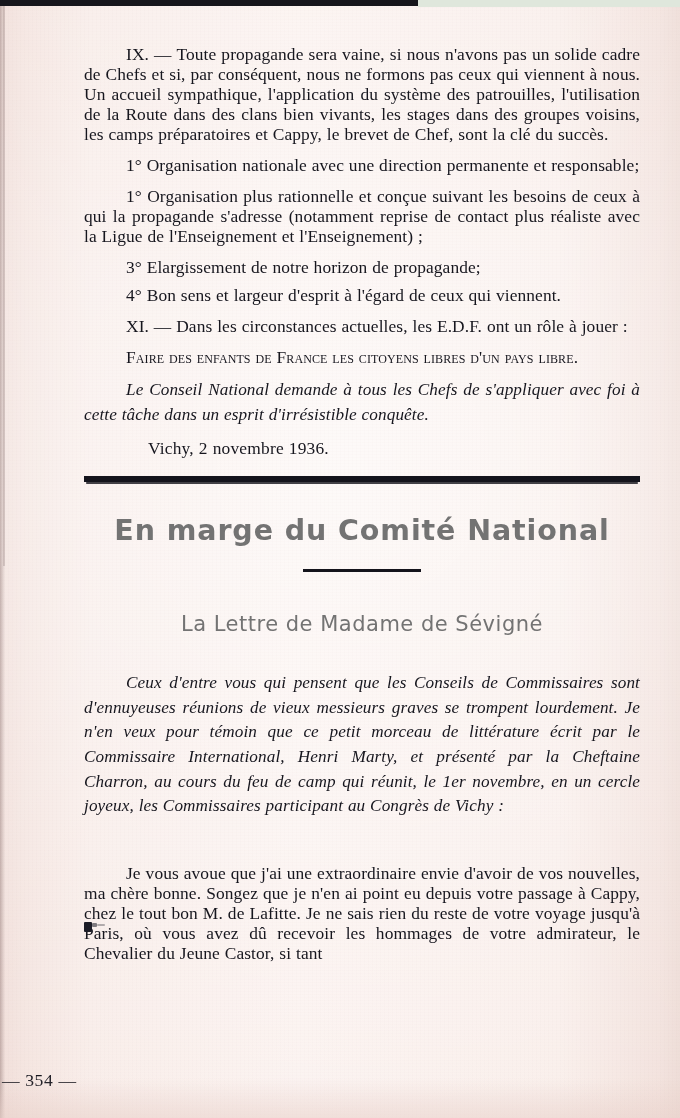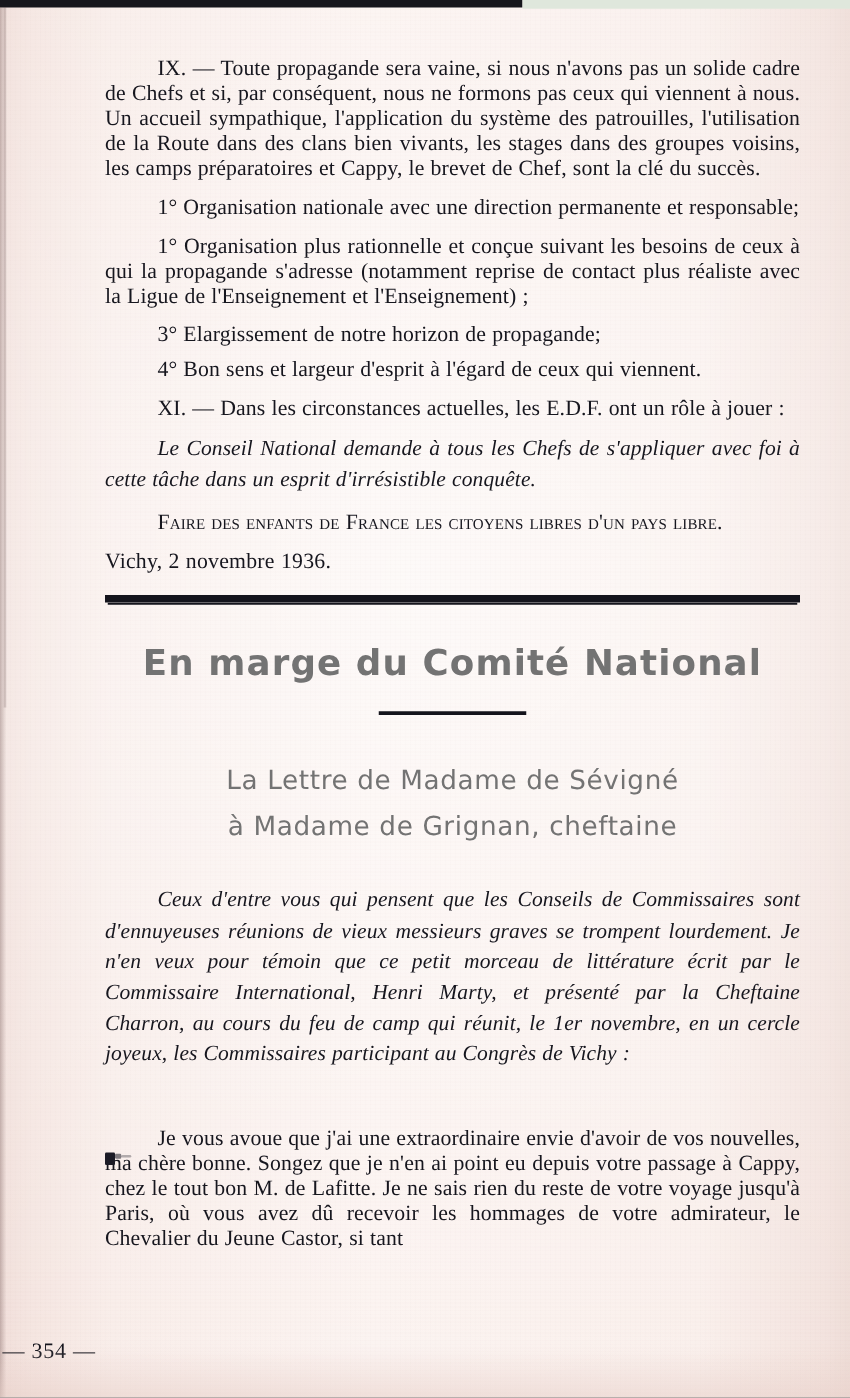--- a/index.html
+++ b/index.html
@@ -112,20 +112,21 @@
 
   p.italic {
     font-style: italic;
     font-size: 17.2px;
     line-height: 24.6px;
   }
 
   p.dateline {
     text-indent: 0;
     text-align: left;
+    margin-left: 64px;
     letter-spacing: .2px;
   }
   p.dateline-rochers {
     text-indent: 0;
     text-align: left;
     margin-left: 186px;
     letter-spacing: .2px;
   }
 
   sup.ord {
@@ -206,35 +207,34 @@
     <p class="body gap">1° Organisation nationale avec une direction permanente et responsable;</p>
 
     <p class="body gap">1° Organisation plus rationnelle et conçue suivant les besoins de ceux à qui la propagande s'adresse (notamment reprise de contact plus réaliste avec la Ligue de l'Enseignement et l'Enseignement) ;</p>
 
     <p class="body gap">3° Elargissement de notre horizon de propagande;</p>
 
     <p class="body gap-sm">4° Bon sens et largeur d'esprit à l'égard de ceux qui viennent.</p>
 
     <p class="body gap">XI. — Dans les circonstances actuelles, les E.D.F. ont un rôle à jouer :</p>
 
+    <p class="body gap smallcaps">Faire des enfants de France les citoyens libres d'un pays libre.</p>
+
     <p class="body italic gap">Le Conseil National demande à tous les Chefs de s'appliquer avec foi à cette tâche dans un esprit d'irrésistible conquête.</p>
-
-    <p class="body gap smallcaps">Faire des enfants de France les citoyens libres d'un pays libre.</p>
 
     <p class="body dateline gap">Vichy, 2 novembre 1936.</p>
 
     <div class="rule-double"></div>
 
     <h1 class="heading-main">En marge du Comité National</h1>
 
     <div class="rule-short"></div>
 
     <h2 class="heading-sub">
       <span class="l1">La Lettre de Madame de Sévigné</span>
-      <span class="l2">à Madame de Grignan, cheftaine</span>
     </h2>
 
     <div style="height:28px"></div>
 
     <p class="body italic">Ceux d'entre vous qui pensent que les Conseils de Commissaires sont d'ennuyeuses réunions de vieux messieurs graves se trompent lourdement. Je n'en veux pour témoin que ce petit morceau de littérature écrit par le Commissaire International, Henri Marty, et présenté par la Cheftaine Charron, au cours du feu de camp qui réunit, le 1er novembre, en un cercle joyeux, les Commissaires participant au Congrès de Vichy :</p>
 
     <div style="height:26px"></div>
 
 
     <div style="height:18px"></div>

